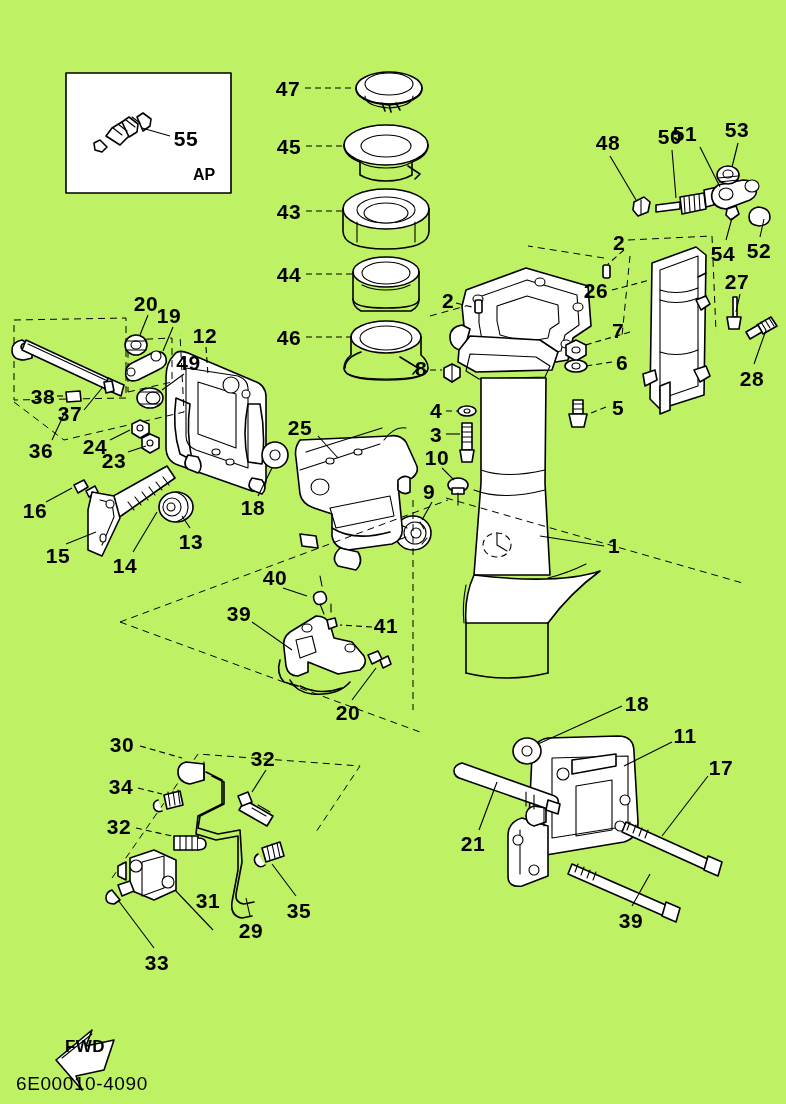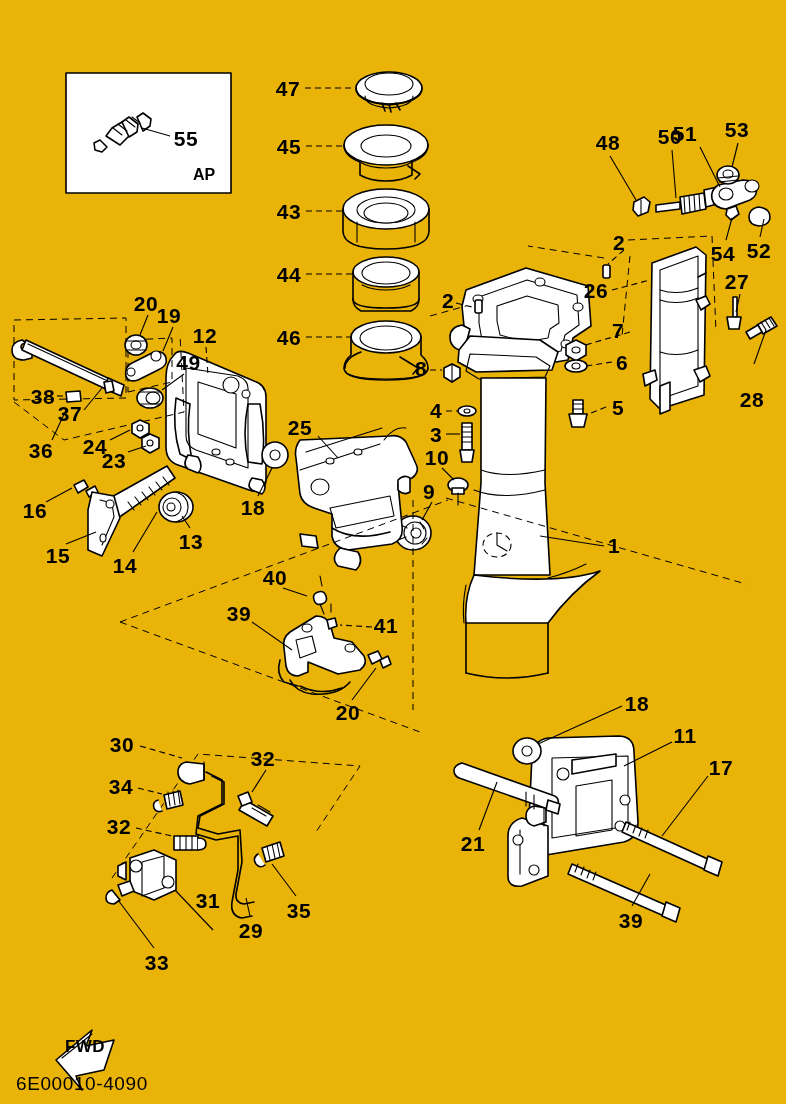--- a/index.html
+++ b/index.html
@@ -8,21 +8,21 @@
     padding: 0;
     background: #ffffff;
   }
   body {
     font-family: "Liberation Sans", sans-serif;
   }
   #page {
     position: relative;
     width: 786px;
     height: 1104px;
-    background: #eab308;
+    background: #bef264;
     overflow: hidden;
   }
   #art {
     position: absolute;
     left: 0;
     top: 0;
     width: 786px;
     height: 1104px;
   }
   .lbl {
@@ -591,21 +591,21 @@
       <div class="lbl n" style="left: 186px; top: 138px;">55</div>
       <div class="lbl n" style="left: 608px; top: 142px;">48</div>
       <div class="lbl n" style="left: 670px; top: 136px;">50</div>
       <div class="lbl n" style="left: 685px; top: 133px;">51</div>
       <div class="lbl n" style="left: 737px; top: 129px;">53</div>
       <div class="lbl n" style="left: 723px; top: 253px;">54</div>
       <div class="lbl n" style="left: 759px; top: 250px;">52</div>
       <div class="lbl n" style="left: 619px; top: 242px;">2</div>
       <div class="lbl n" style="left: 596px; top: 290px;">26</div>
       <div class="lbl n" style="left: 737px; top: 281px;">27</div>
-      <div class="lbl n" style="left: 752px; top: 378px; margin-top: 21px;">28</div>
+      <div class="lbl n" style="left: 752px; top: 378px;">28</div>
       <div class="lbl n" style="left: 448px; top: 300px;">2</div>
       <div class="lbl n" style="left: 618px; top: 330px;">7</div>
       <div class="lbl n" style="left: 622px; top: 362px;">6</div>
       <div class="lbl n" style="left: 618px; top: 407px;">5</div>
       <div class="lbl n" style="left: 421px; top: 368px;">8</div>
       <div class="lbl n" style="left: 436px; top: 410px;">4</div>
       <div class="lbl n" style="left: 436px; top: 434px;">3</div>
       <div class="lbl n" style="left: 437px; top: 457px;">10</div>
       <div class="lbl n" style="left: 429px; top: 491px;">9</div>
       <div class="lbl n" style="left: 614px; top: 545px;">1</div>

